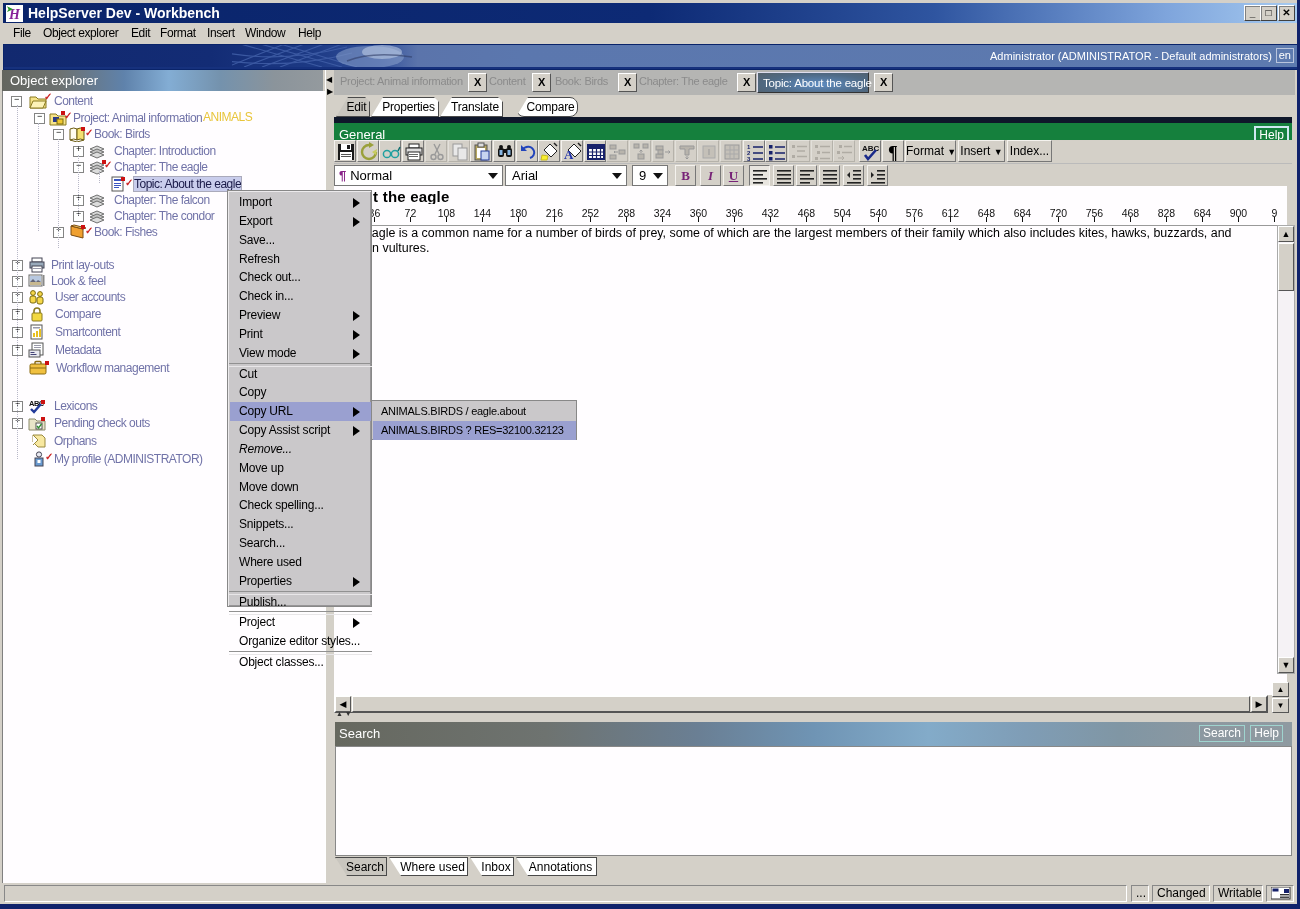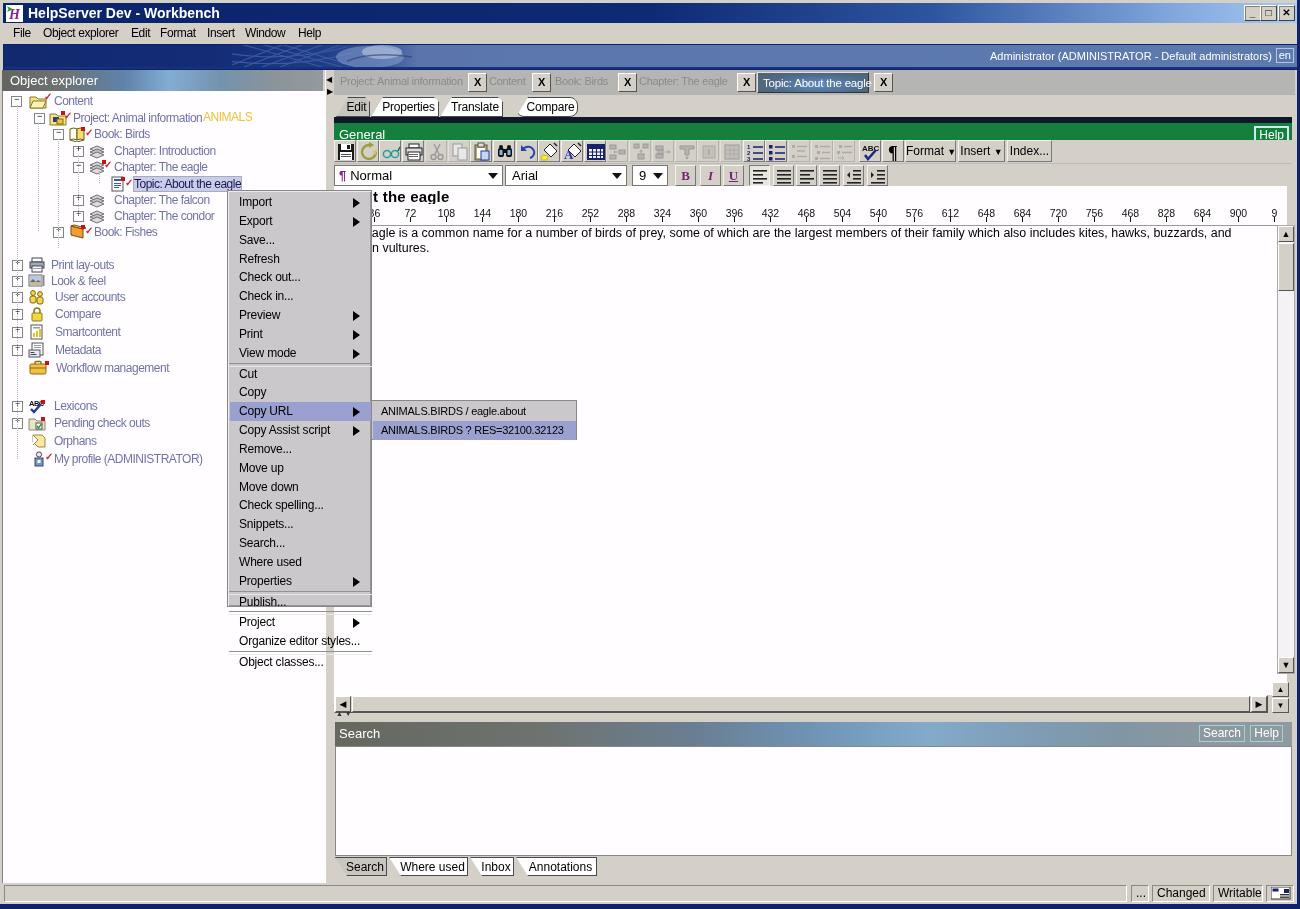--- a/index.html
+++ b/index.html
@@ -803,21 +803,21 @@
     <div class="mi" style="top:77.36px;">Check out...</div>
     <div class="mi" style="top:96.2px;">Check in...</div>
     <div class="mi" style="top:115.04px;">Preview<span class="sub"></span></div>
     <div class="mi" style="top:133.88px;">Print<span class="sub"></span></div>
     <div class="mi" style="top:152.72px;">View mode<span class="sub"></span></div>
     <div class="msep" style="top:171.56px;"></div>
     <div class="mi" style="top:173.56px;">Cut</div>
     <div class="mi" style="top:192.4px;">Copy</div>
     <div class="mi hl" style="top:211.24px;">Copy URL<span class="sub"></span></div>
     <div class="mi" style="top:230.08px;">Copy Assist script<span class="sub"></span></div>
-    <div class="mi" style="top:248.92000000000002px;">Remove...</div>
+    <div class="mi" style="top:248.92000000000002px;font-style:italic;">Remove...</div>
     <div class="mi" style="top:267.76px;">Move up</div>
     <div class="mi" style="top:286.59999999999997px;">Move down</div>
     <div class="mi" style="top:305.43999999999994px;">Check spelling...</div>
     <div class="mi" style="top:324.2799999999999px;">Snippets...</div>
     <div class="mi" style="top:343.1199999999999px;">Search...</div>
     <div class="mi" style="top:361.95999999999987px;">Where used</div>
     <div class="mi" style="top:380.79999999999984px;">Properties<span class="sub"></span></div>
     <div class="msep" style="top:399.6399999999998px;"></div>
     <div class="mi" style="top:401.6399999999998px;">Publish...</div>
     <div class="msep" style="top:420.4799999999998px;"></div>

